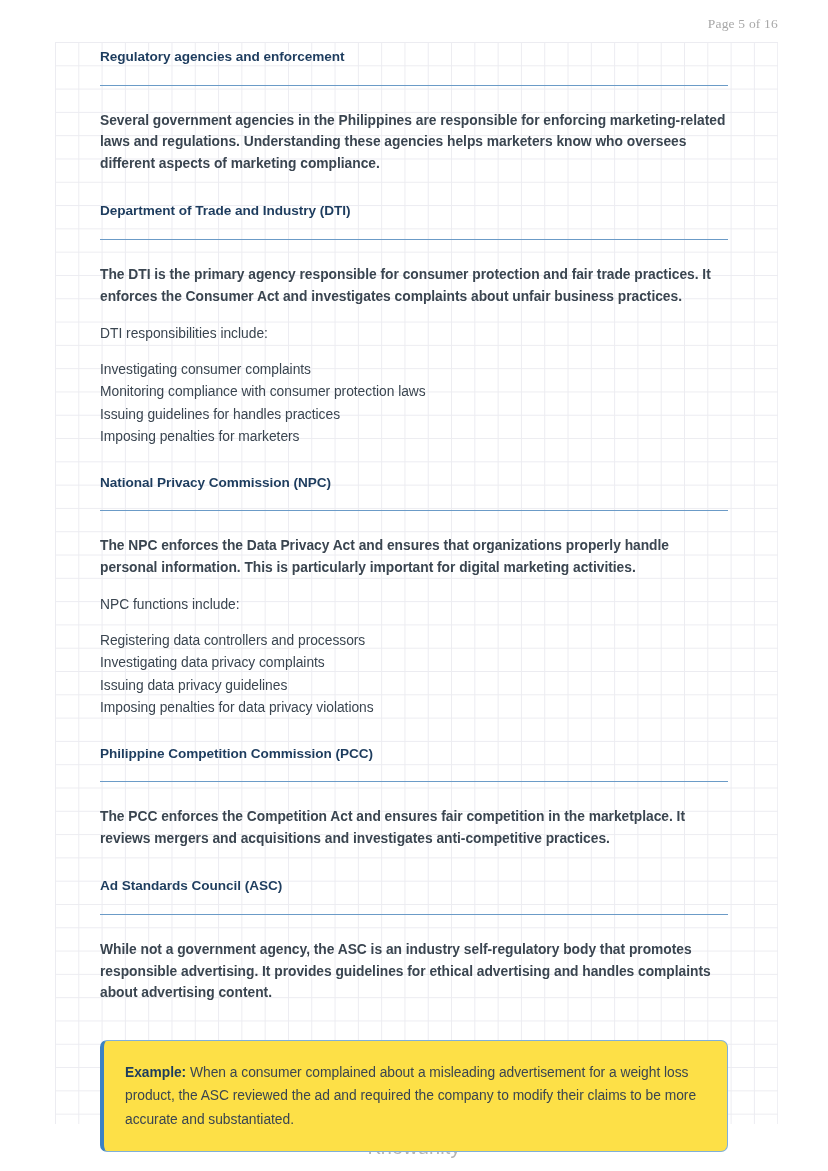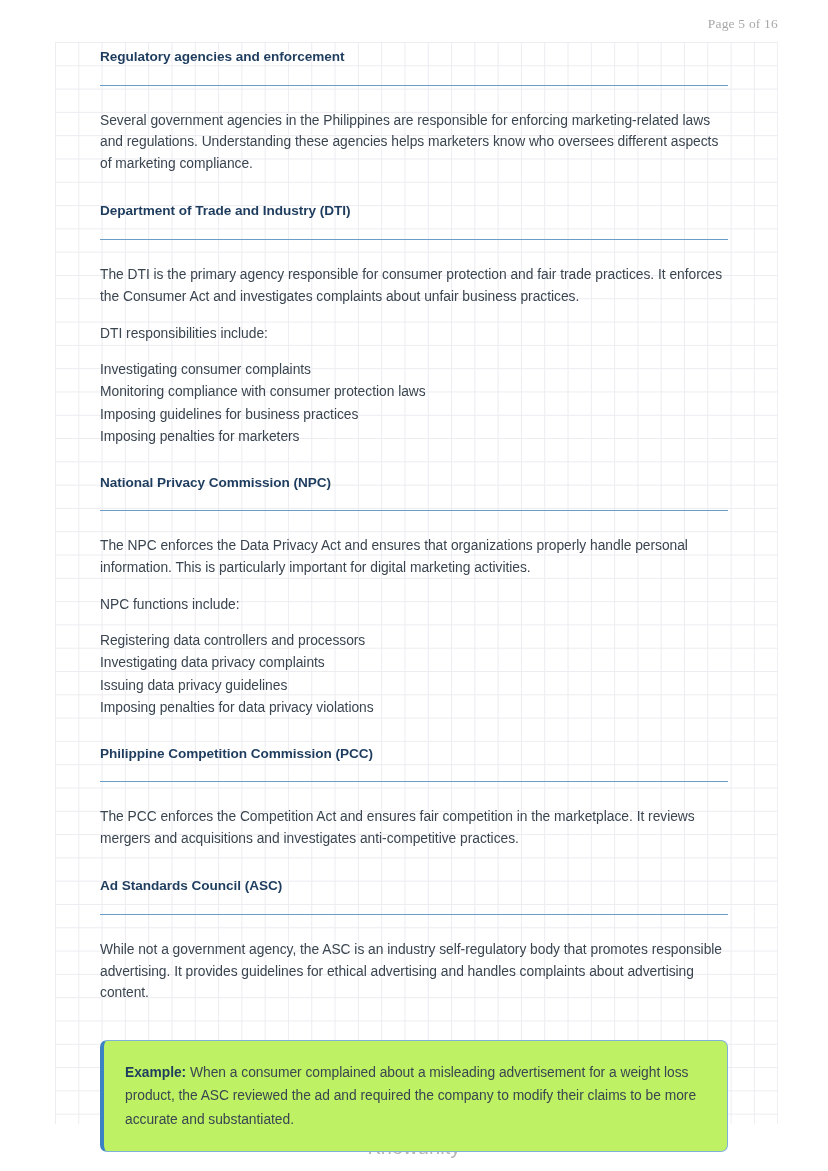--- a/index.html
+++ b/index.html
@@ -67,20 +67,21 @@
   .block { margin-bottom: 0; }
 
   .spacer-after-rule { height: 24px; }
 
   
   .para {
     font-size: 13.8px;
     color: #3a4550;
     line-height: 21.6px;
     letter-spacing: -0.02px;
+    font-weight: bold;
   }
 
   .lead-in {
     font-size: 13.8px;
     color: #3a4550;
     line-height: 21.6px;
     margin-top: 16px;
   }
 
   
@@ -99,21 +100,21 @@
   
   .gap-lg { height: 28px; }
   .gap-md { height: 25px; }
 
   
   .callout {
     margin-top: 36px;
     border: 1px solid #7fb0da;
     border-left: 4.5px solid #3b82c4;
     border-radius: 7px;
-    background: #bef264;
+    background: #fde047;
     padding: 20px 22px 20px 21px;
   }
 
   .callout-text {
     font-size: 13.8px;
     color: #3a4550;
     line-height: 23.4px;
     letter-spacing: -0.02px;
   }
 
@@ -152,21 +153,21 @@
   <div class="gap-lg"></div>
 
   <div class="block">
     <div class="section-heading">Department of Trade and Industry (DTI)</div>
     <div class="spacer-after-rule"></div>
     <p class="para">The DTI is the primary agency responsible for consumer protection and fair trade practices. It enforces the Consumer Act and investigates complaints about unfair business practices.</p>
     <p class="lead-in">DTI responsibilities include:</p>
     <ul class="plain-list">
       <li>Investigating consumer complaints</li>
       <li>Monitoring compliance with consumer protection laws</li>
-      <li>Imposing guidelines for business practices</li>
+      <li>Issuing guidelines for handles practices</li>
       <li>Imposing penalties for marketers</li>
     </ul>
   </div>
 
   <div class="gap-md"></div>
 
   <div class="block">
     <div class="section-heading">National Privacy Commission (NPC)</div>
     <div class="spacer-after-rule"></div>
     <p class="para">The NPC enforces the Data Privacy Act and ensures that organizations properly handle personal information. This is particularly important for digital marketing activities.</p>

